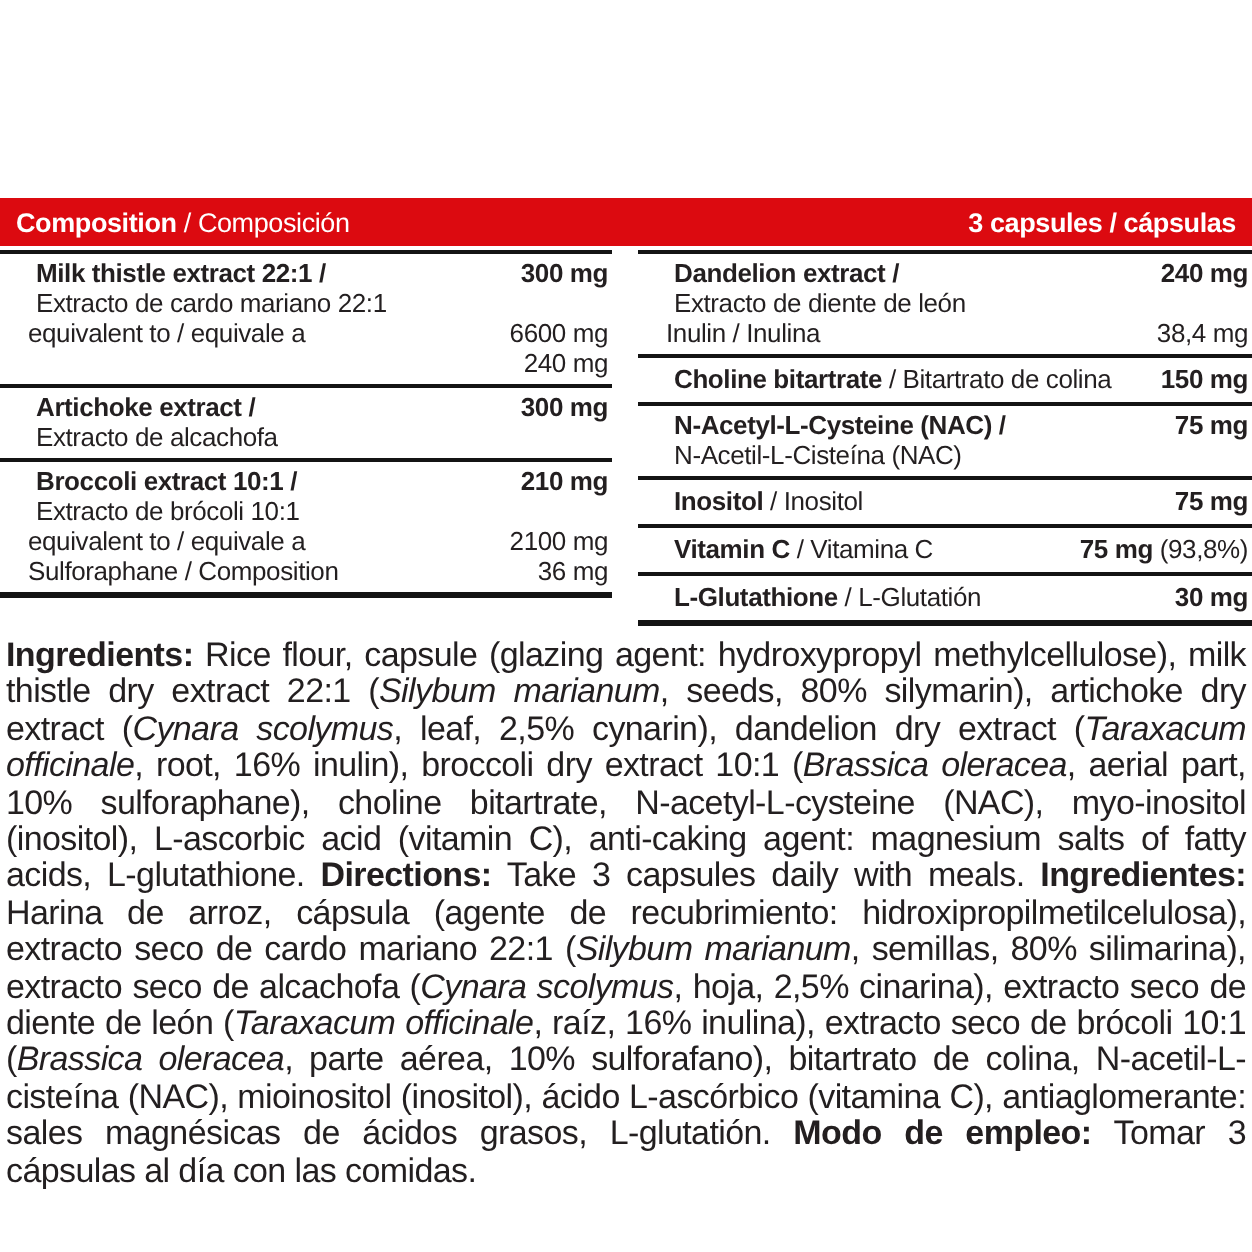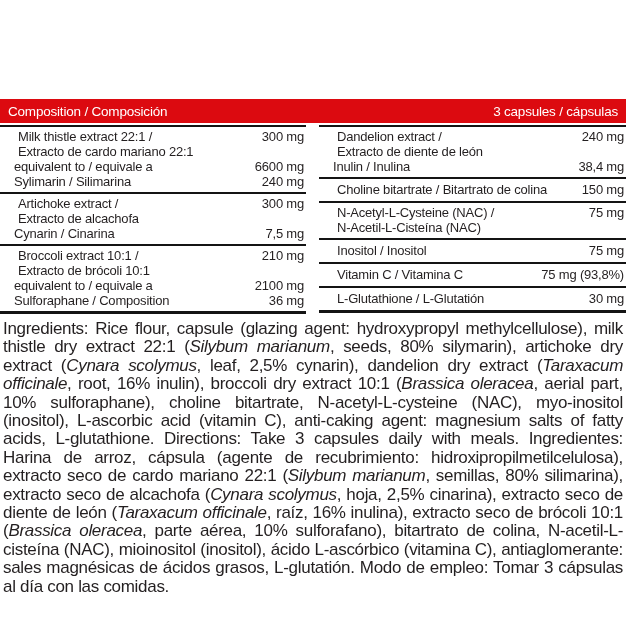--- a/index.html
+++ b/index.html
@@ -9,21 +9,21 @@
     -webkit-font-smoothing:antialiased;
   }
   .canvas{position:absolute;top:99px;left:0;width:626px;}
   
   .bar{
     height:24px;background:#dc0a10;color:#fff;
     display:flex;align-items:center;justify-content:space-between;
     padding:0 8px;box-sizing:border-box;font-size:13.5px;letter-spacing:-0.2px;
     margin-bottom:2px;
   }
-  .b{font-weight:normal;}
+  .b{font-weight:bold;}
   .i{font-style:italic;}
   
   .table{display:flex;justify-content:space-between;}
   .col{width:306px;border-top:2px solid #141414;box-sizing:border-box;}
   .col-right{width:307px;}
   .block{border-bottom:2px solid #141414;padding:3px 0 4px;}
   .block.multi{padding:2px 0 3px;}
   .col .block:last-child{border-bottom:3px solid #141414;}
   .line{
     display:flex;align-items:baseline;
@@ -58,35 +58,30 @@
             <span class="val"><span class="b">300 mg</span></span>
           </div>
           <div class="line">
             <span class="name"><span>Extracto de cardo mariano 22:1</span></span>
           </div>
           <div class="line indent">
             <span class="name"><span>equivalent to / equivale a</span></span>
             <span class="val"><span>6600 mg</span></span>
           </div>
           <div class="line indent">
-            <span class="name"><span>Sylimarin / Silimarina</span></span>
             <span class="val"><span>240 mg</span></span>
           </div>
         </div>
         <div class="block multi">
           <div class="line">
             <span class="name"><span class="b">Artichoke extract /</span></span>
             <span class="val"><span class="b">300 mg</span></span>
           </div>
           <div class="line">
             <span class="name"><span>Extracto de alcachofa</span></span>
-          </div>
-          <div class="line indent">
-            <span class="name"><span>Cynarin / Cinarina</span></span>
-            <span class="val"><span>7,5 mg</span></span>
           </div>
         </div>
         <div class="block multi">
           <div class="line">
             <span class="name"><span class="b">Broccoli extract 10:1 /</span></span>
             <span class="val"><span class="b">210 mg</span></span>
           </div>
           <div class="line">
             <span class="name"><span>Extracto de brócoli 10:1</span></span>
           </div>

